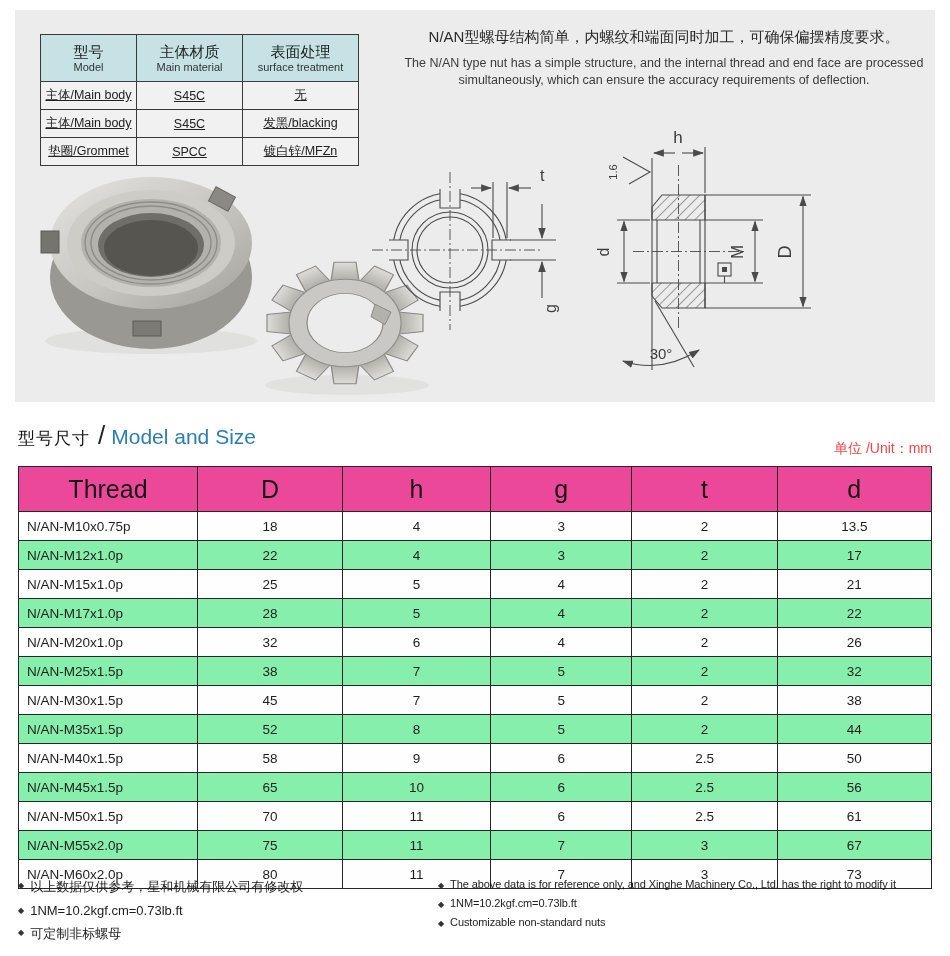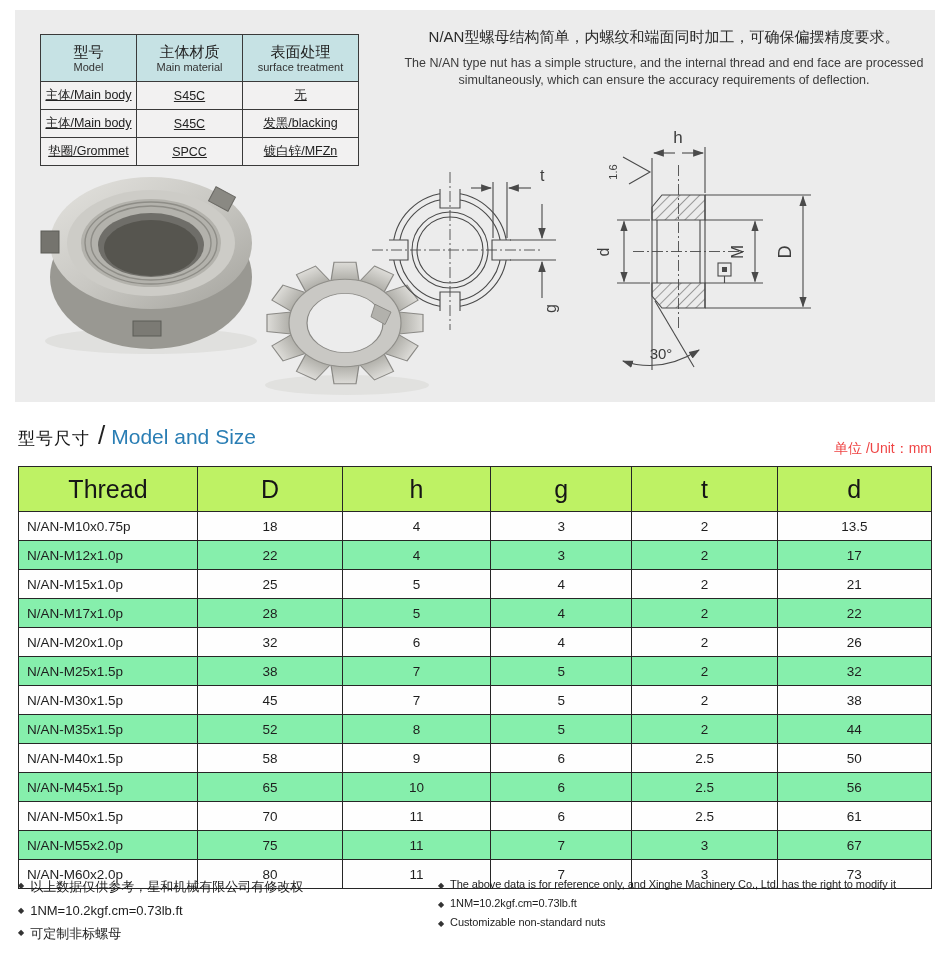--- a/index.html
+++ b/index.html
@@ -22,21 +22,21 @@
   .dwg{position:absolute;}
   .dwg text{font-family:"Liberation Sans",sans-serif;fill:#3d3d3d;}
   
   .title-row{position:absolute;left:18px;top:420px;width:914px;height:42px;}
   .title-cn{font-size:17px;color:#141414;letter-spacing:1px;}
   .title-sep{font-size:26px;color:#222;margin:0 6px 0 8px;}
   .title-en{font-size:21px;color:#2a7eb4;}
   .unit{position:absolute;right:0;bottom:4px;font-size:14px;color:#ef4444;}
   .size-table{position:absolute;left:18px;top:466px;width:914px;border-collapse:collapse;table-layout:fixed;}
   .size-table th,.size-table td{border:1.6px solid #262626;text-align:center;vertical-align:middle;}
-  .size-table th{background:#bef264;height:42px;font-size:25px;font-weight:normal;color:#161616;}
+  .size-table th{background:#ec4899;height:42px;font-size:25px;font-weight:normal;color:#161616;}
   .size-table td{height:26px;font-size:13.5px;color:#1e1e1e;background:#fefefe;}
   .size-table tr.alt td{background:#86efac;}
   .size-table td.thread{text-align:left;padding-left:8px;}
   .notes{position:absolute;left:18px;top:878px;width:914px;display:flex;}
   .notes .col-left{width:420px;}
   .notes .col-right{width:494px;}
   .note-item{display:flex;align-items:flex-start;margin-bottom:7px;color:#1d1d1d;}
   .note-item .bullet{font-size:8px;line-height:1;margin:4px 6px 0 0;color:#333;}
   .col-left .note-item{font-size:13px;}
   .col-right .note-item{font-size:11px;white-space:nowrap;letter-spacing:-0.1px;}

